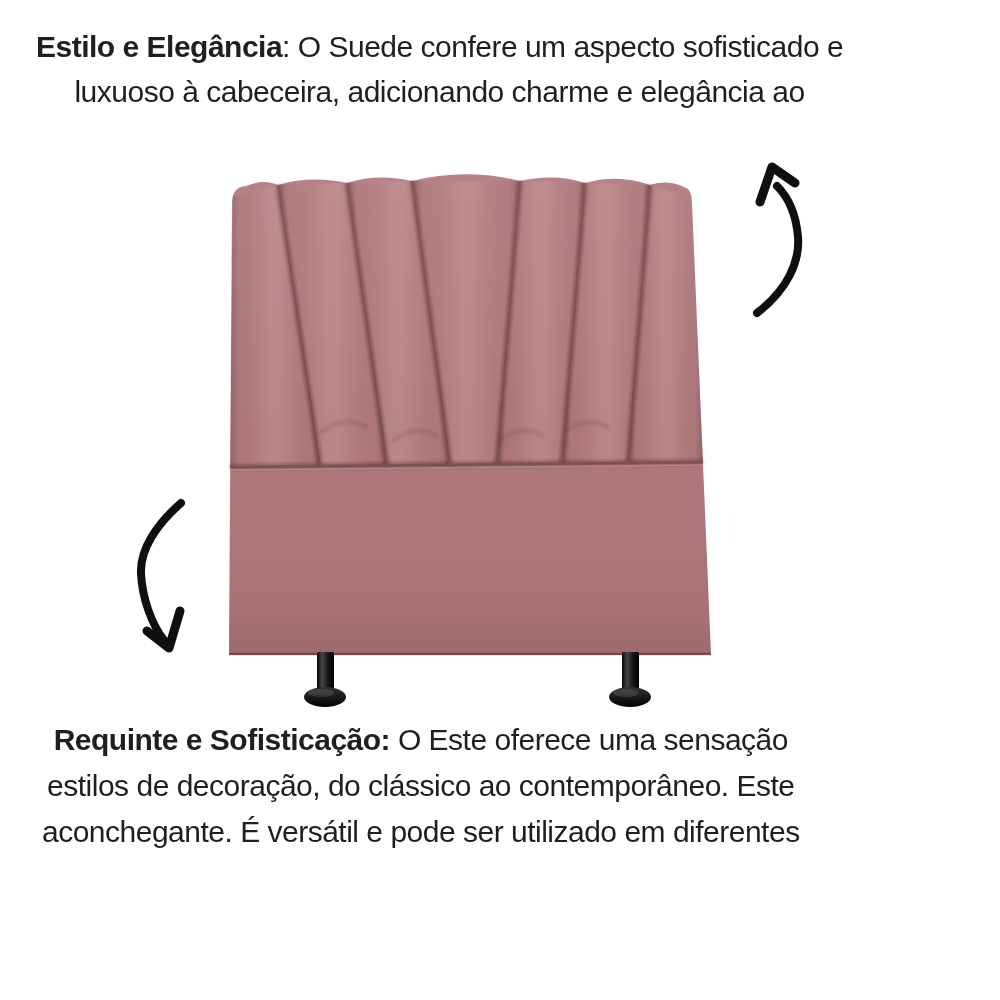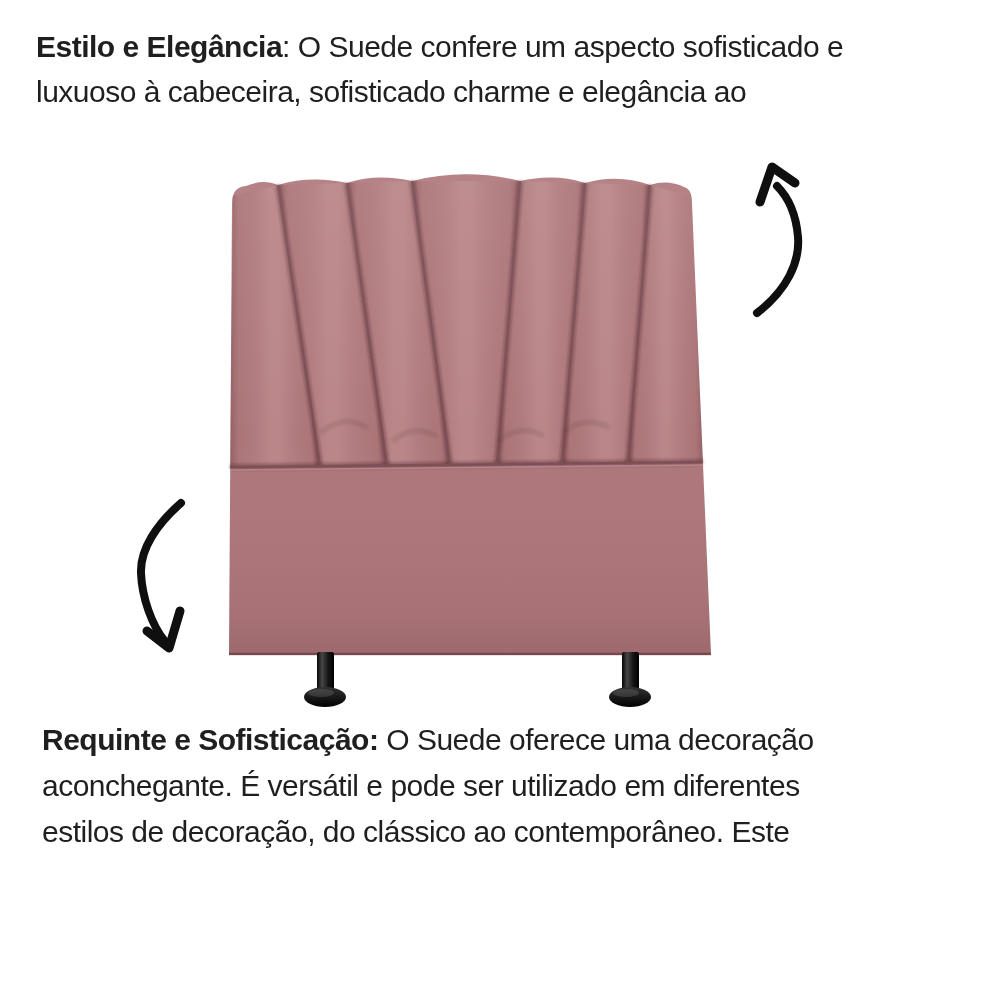--- a/index.html
+++ b/index.html
@@ -4,20 +4,21 @@
 <style>
   html, body { margin: 0; padding: 0; background: #ffffff; }
   .canvas {
     position: relative;
     width: 1000px;
     height: 1000px;
     background: var(--page_bg, #ffffff);
     overflow: hidden;
     font-family: "Liberation Sans", sans-serif;
     color: var(--text, #1f1f1f);
+    text-align: center;
   }
   .para { position: absolute; font-size: 30px; letter-spacing: -0.5px; font-weight: 400; }
   .para .line { white-space: nowrap; }
   .para-top { left: 36px; top: 24px; line-height: 45px; }
   .para-bottom { left: 42px; top: 717px; line-height: 46px; }
   .b { font-weight: 700; }
   .art { position: absolute; left: 0; top: 0; width: 1000px; height: 1000px; }
 
   
   .fabric-fill   { fill: var(--fabric, #b27b7e); }
@@ -34,21 +35,21 @@
   .leg-foot-hl   { fill: rgba(255, 255, 255, 0.12); }
   .arrow-stroke  { stroke: var(--arrow, #0f0f0f); fill: none; stroke-linecap: round; stroke-linejoin: round; }
 </style>
 </head>
 <body>
 
 <div class="canvas">
 
   <div class="para para-top">
     <div class="line"><span class="b">Estilo e Elegância</span><span>: O Suede confere um aspecto sofisticado e</span></div>
-    <div class="line">luxuoso à cabeceira, sofisticado charme e elegância ao</div>
+    <div class="line">luxuoso à cabeceira, adicionando charme e elegância ao</div>
   </div>
 
   <svg class="art" viewBox="0 0 1000 1000" aria-hidden="true">
     <defs>
       <linearGradient id="chanGrad" x1="0" y1="0" x2="1" y2="0">
         <stop offset="0" stop-color="#3d1a1e" stop-opacity="0.26"></stop>
         <stop offset="0.10" stop-color="#3d1a1e" stop-opacity="0.05"></stop>
         <stop offset="0.45" stop-color="#ffeaea" stop-opacity="0.10"></stop>
         <stop offset="0.55" stop-color="#ffeaea" stop-opacity="0.10"></stop>
         <stop offset="0.90" stop-color="#3d1a1e" stop-opacity="0.05"></stop>
@@ -150,18 +151,18 @@
       <path class="arrow-stroke" stroke-width="9" d="M760 202 L772 167 L795 183"></path>
     </g>
 
     <g>
       <path class="arrow-stroke" stroke-width="8" d="M181 503 C 157 524 140 549 141 573 C 142 598 152 625 164 640"></path>
       <path class="arrow-stroke" stroke-width="9" d="M147 631 L169 648 L180 611"></path>
     </g>
   </svg>
 
   <div class="para para-bottom">
-    <div class="line"><span class="b">Requinte e Sofisticação:</span><span> O Suede oferece uma decoração</span></div>
+    <div class="line"><span class="b">Requinte e Sofisticação:</span><span> O Este oferece uma sensação</span></div>
+    <div class="line">estilos de decoração, do clássico ao contemporâneo. Este</div>
     <div class="line">aconchegante. É versátil e pode ser utilizado em diferentes</div>
-    <div class="line">estilos de decoração, do clássico ao contemporâneo. Este</div>
   </div>
 
 </div>
 
 </body></html>

